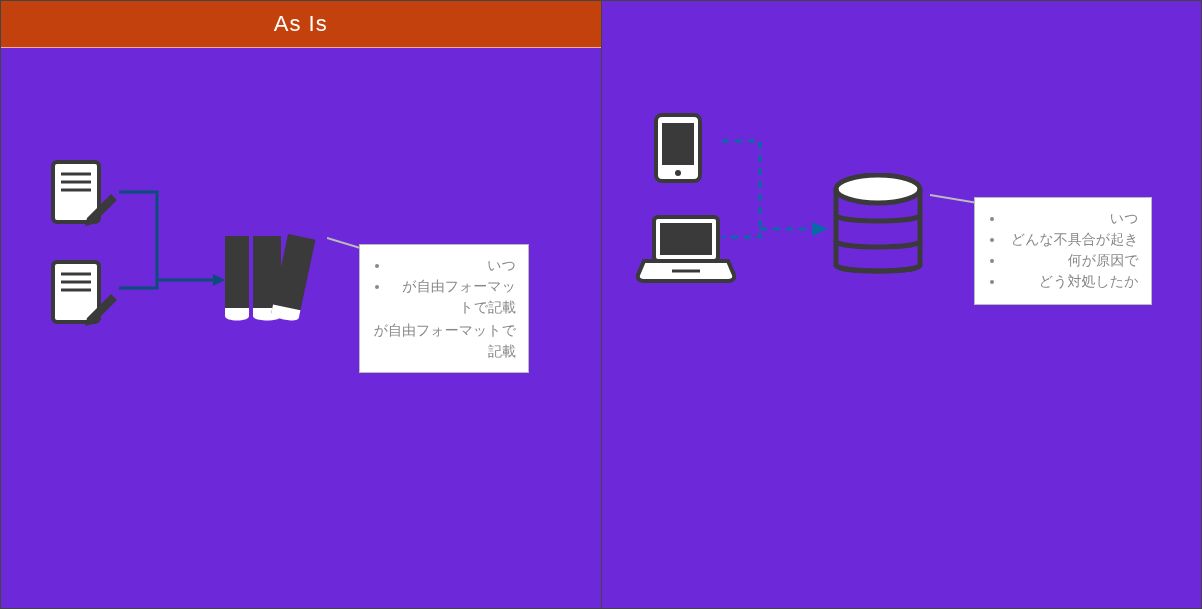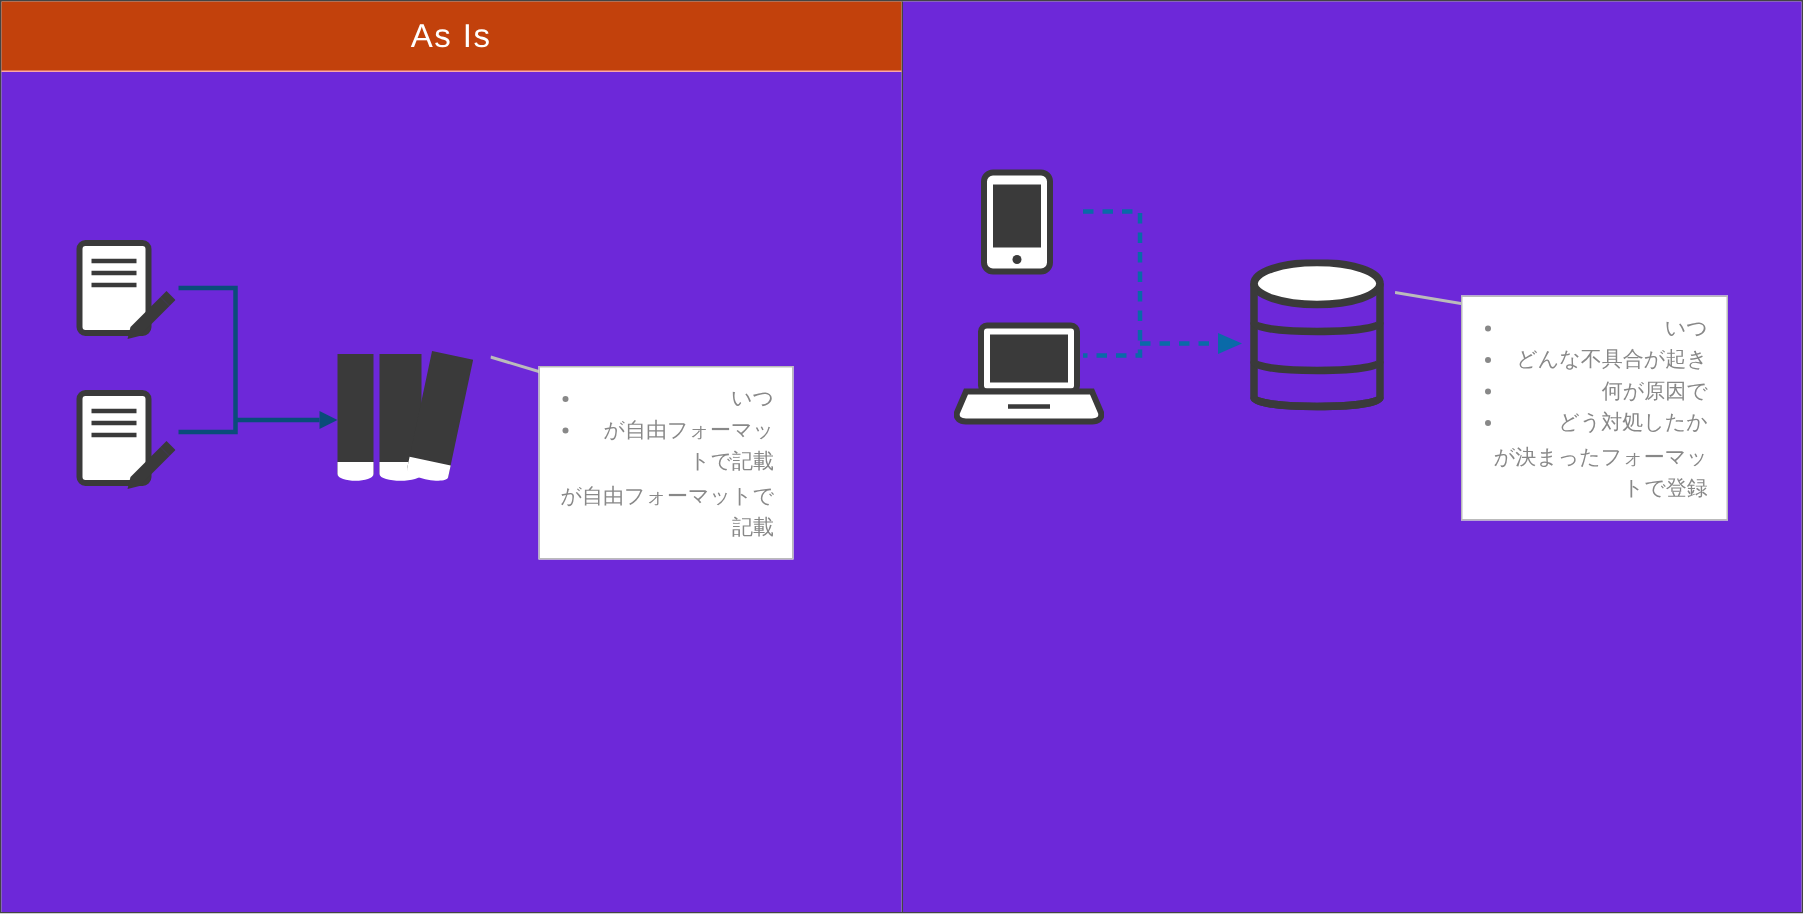--- a/index.html
+++ b/index.html
@@ -128,19 +128,18 @@
         </svg>
       </div>
 
       <div class="note-box" style="left:372px; top:196px; width:178px;">
         <ul>
           <li>いつ</li>
           <li>どんな不具合が起き</li>
           <li>何が原因で</li>
           <li>どう対処したか</li>
         </ul>
-        <div class="tail">が決まったフォーマットで登録</div>
       </div>
 
     </div>
   </div>
 
 </div>
 
 </body></html>

